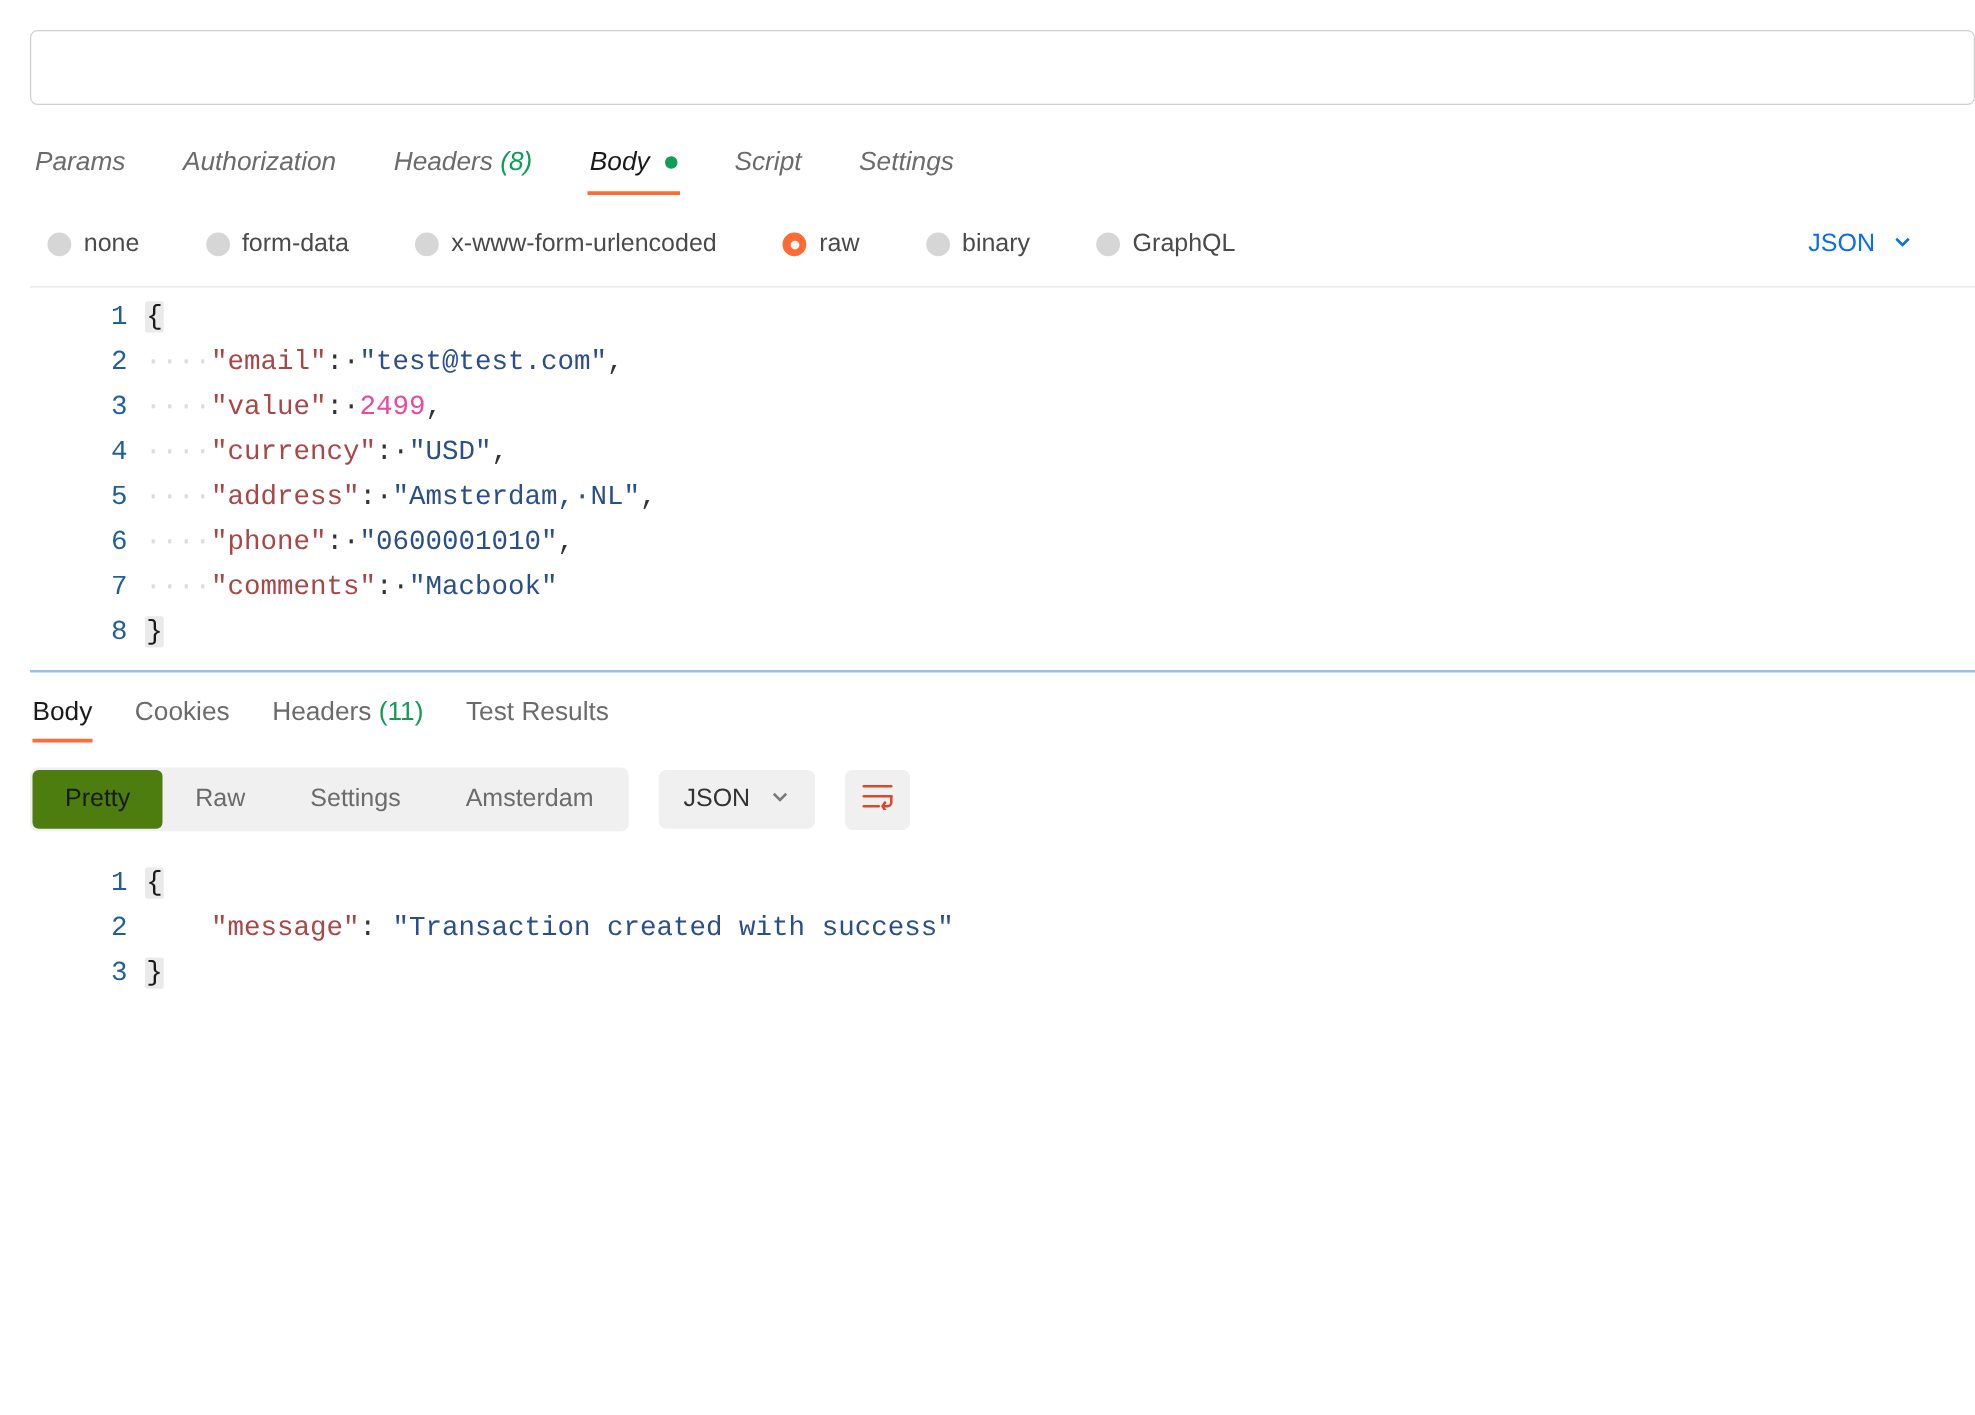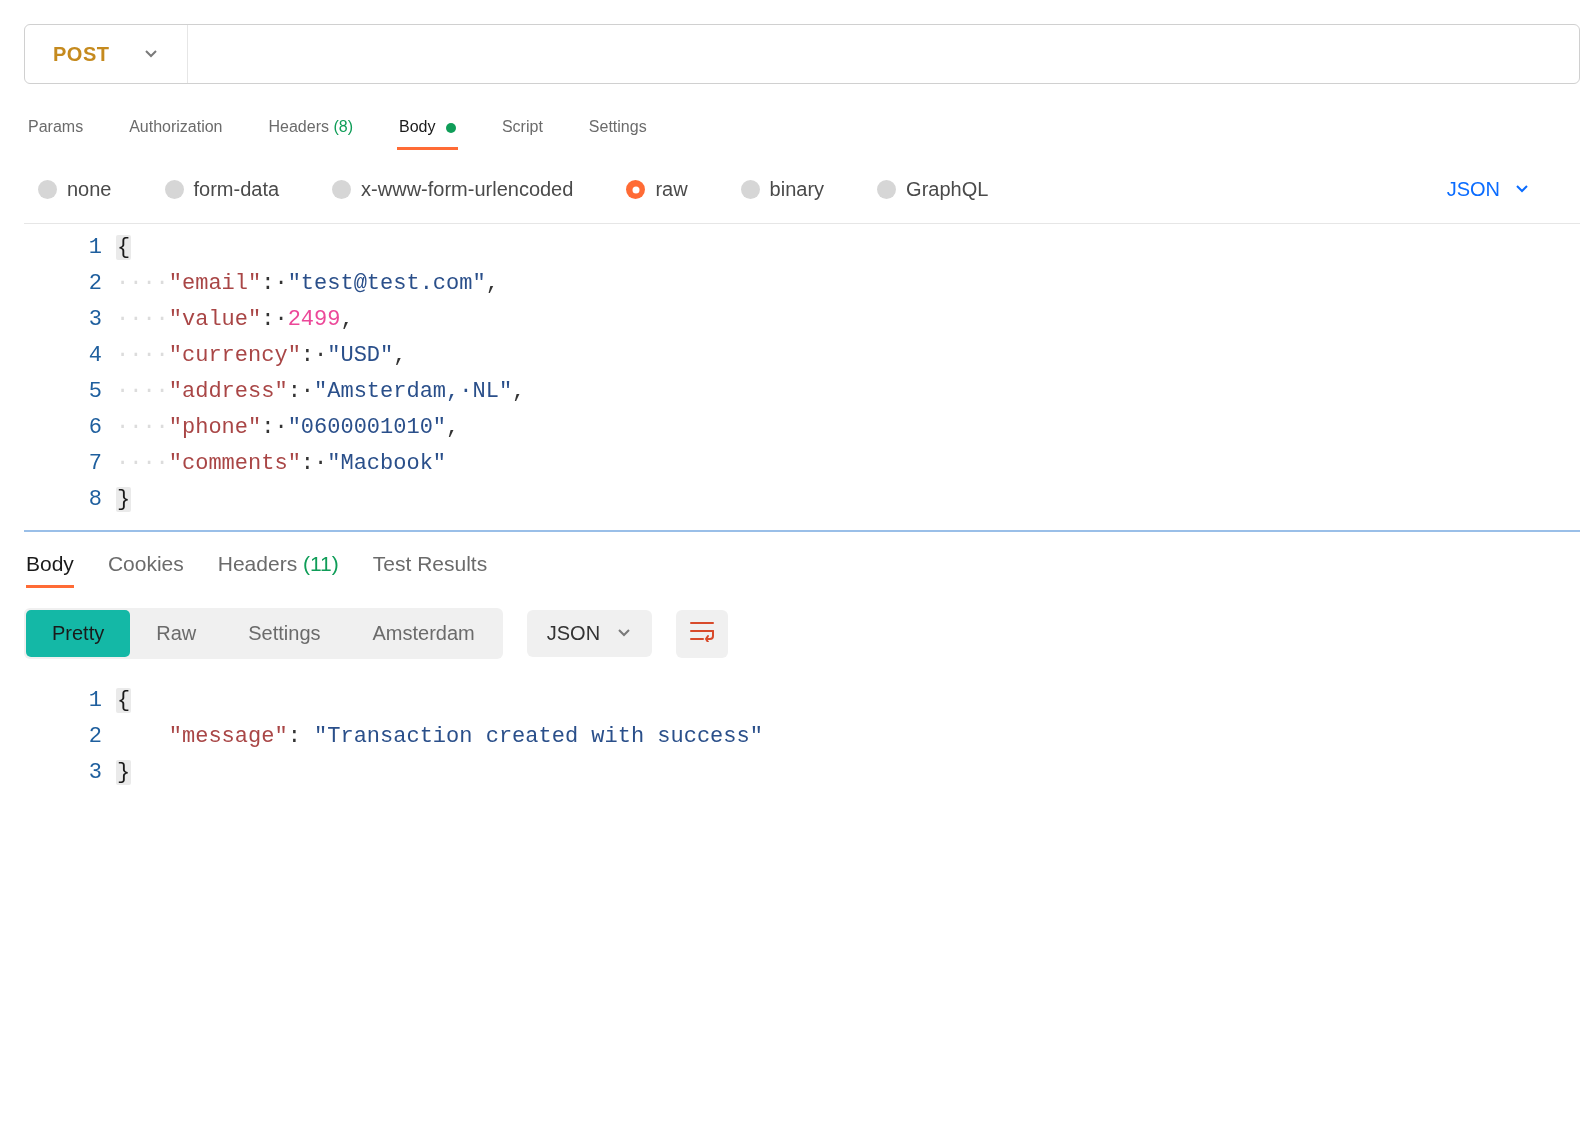--- a/index.html
+++ b/index.html
@@ -45,24 +45,25 @@
   }
   .tabs {
     display: flex;
     gap: 42px;
     border-bottom: 0;
     margin-bottom: 18px;
     padding: 0 2px;
   }
   .tab {
     color: #6b6b6b;
-    font-size: 16px;
+    font-size: 21px;
     padding: 6px 2px 14px;
     cursor: pointer;
     position: relative;
+    font-style: italic;
   }
   .tab.active {
     color: #1a1a1a;
   }
   .tab.active::after {
     content: "";
     position: absolute;
     left: 0; right: 0; bottom: 0;
     height: 3px;
     background: #ff6b35;
@@ -184,21 +185,21 @@
     color: #6b6b6b;
     border-radius: 5px;
     cursor: pointer;
   }
   .view-btn.active {
     background: #fff ;
     color: #1a1a1a;
     background: #e5e5e5;
   }
   .view-group .view-btn:first-child.active {
-    background: #14b8a6;
+    background: #4d7c0f;
     color: #1a1a1a;
     font-weight: 500;
   }
   .resp-lang {
     display: flex;
     align-items: center;
     gap: 16px;
     background: #f0f0f0;
     border-radius: 6px;
     padding: 12px 20px;
@@ -225,28 +226,20 @@
     font-size: 22px;
     line-height: 36px;
     display: flex;
     padding-top: 6px;
   }
 </style>
 </head>
 <body>
 
 <div class="url-bar">
-  <div class="method-select">
-    <span>POST</span>
-    <span class="chev-down">
-      <svg viewBox="0 0 16 16">
-          <path d="M3 6l5 5 5-5"></path>
-        </svg>
-    </span>
-  </div>
 </div>
 
 <div class="tabs">
   <div class="tab">Params</div>
   <div class="tab">Authorization</div>
   <div class="tab">
     <span>Headers</span>
     <span class="count-green">(8)</span>
   </div>
   <div class="tab active">

